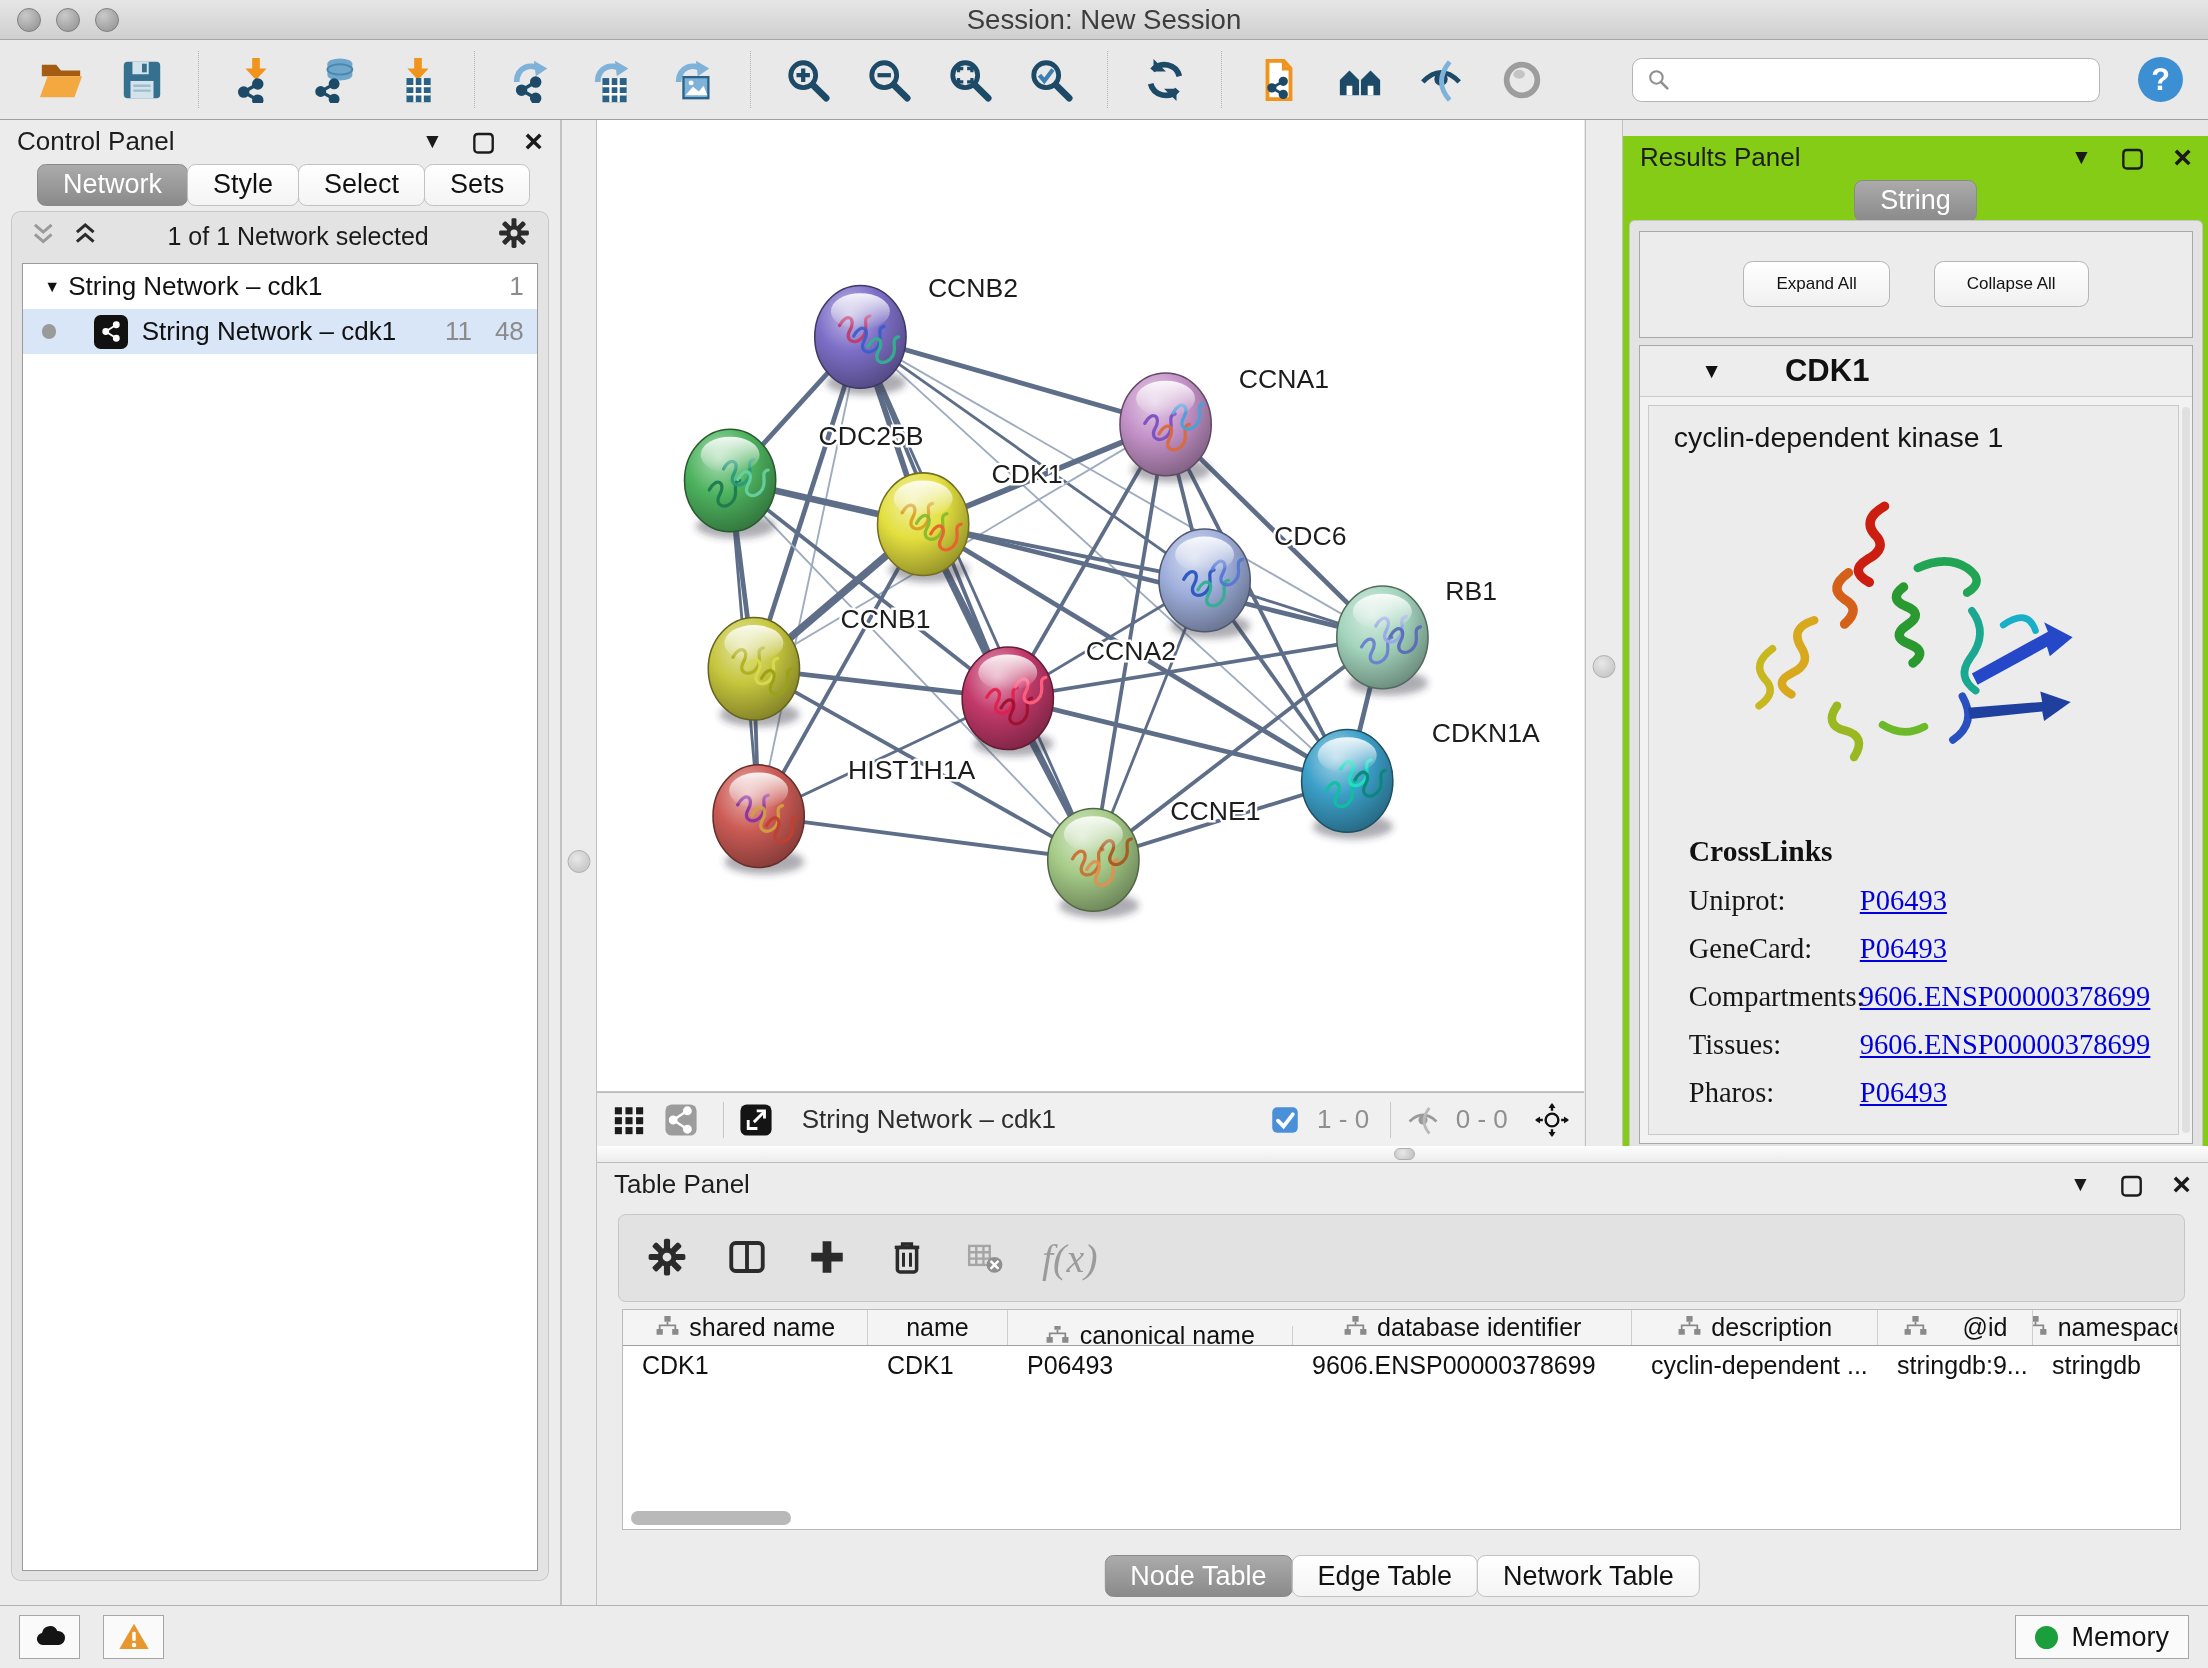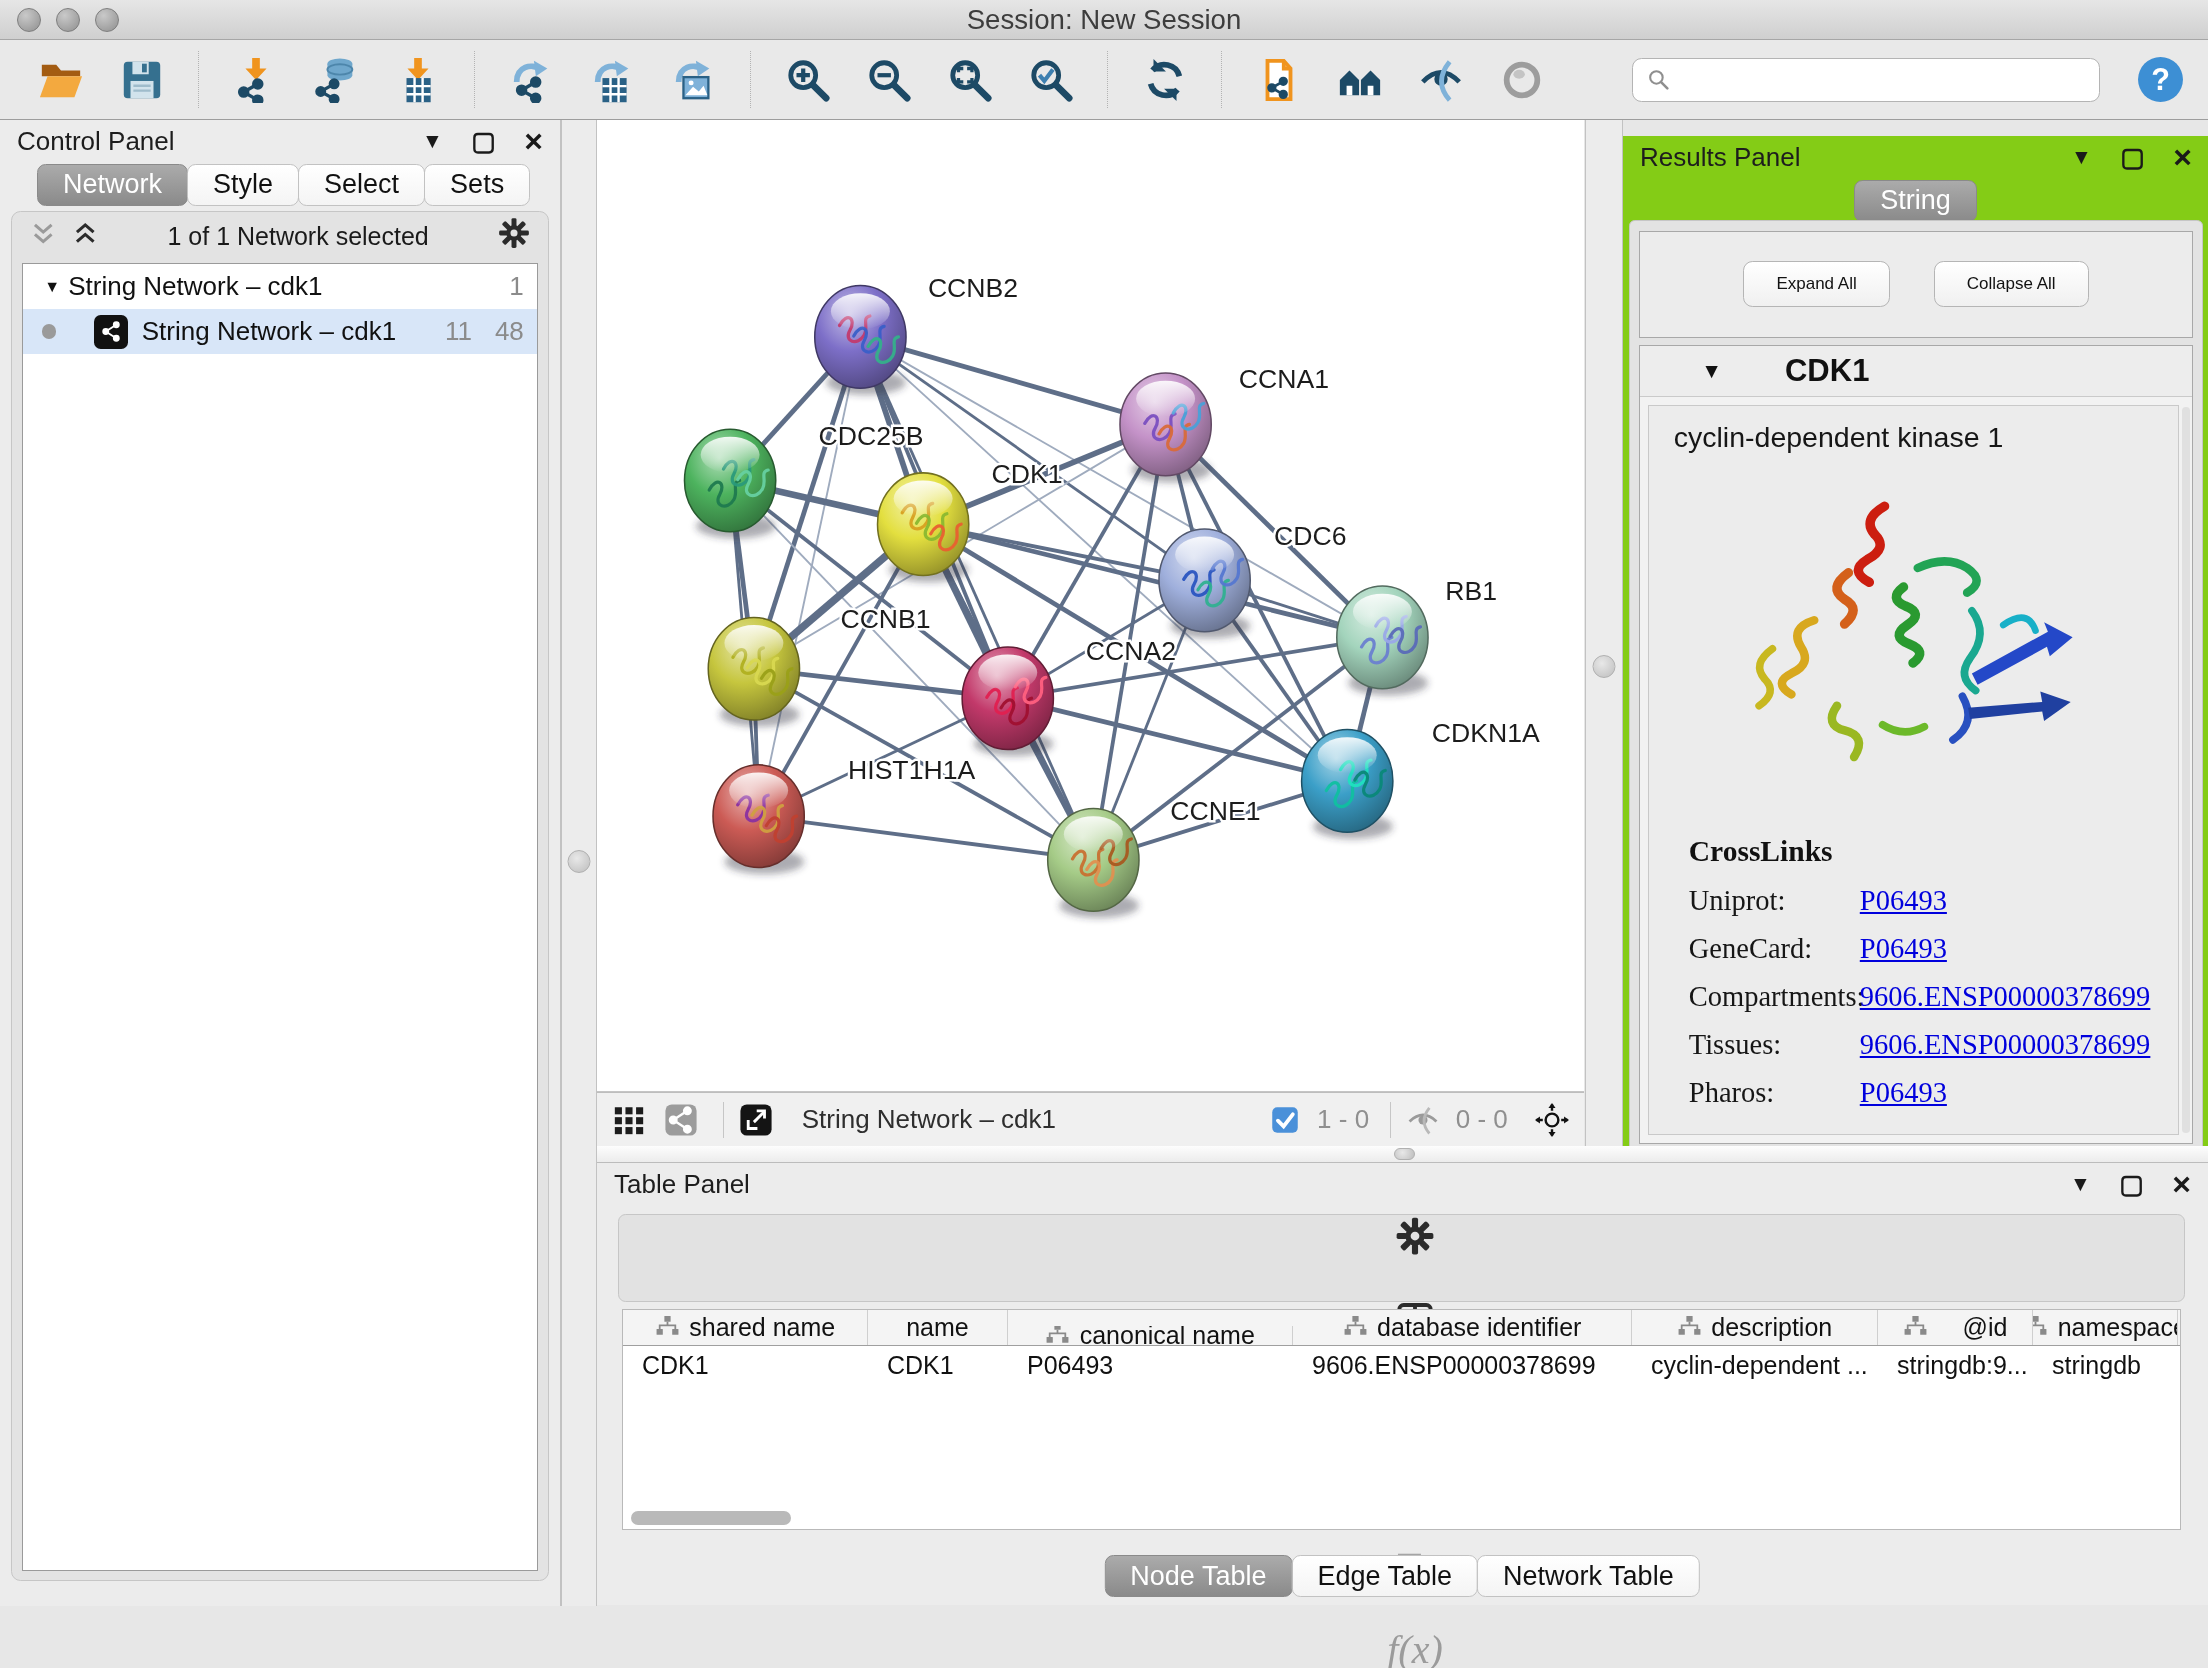--- a/index.html
+++ b/index.html
@@ -105,21 +105,21 @@
   .crosslinks { font-family:"Liberation Serif", serif; padding:25px 0 0 40px; }
   .cl-title { font-size:29.5px; font-weight:700; color:#111; margin-bottom:17px; }
   .cl-row { display:flex; font-size:28.5px; margin-bottom:16px; }
   .cl-label { width:171px; color:#161616; flex:none; }
   .cl-link { color:#0000dd; text-decoration:underline; }
   .rp-scroll { position:absolute; right:1.9px; top:61px; bottom:9.5px; width:7.6px; background:#e0e0e0; border-radius:3.8px; }
 
   
   .tp { position:absolute; left:597px; top:1042px; width:1611px; height:443px; background:#ececec; border-top:1px solid #bcbcbc; }
   .tp-toolbar { position:absolute; left:21px; right:23px; top:51px; height:88px; background:#e2e2e2;
-    border:1px solid #c6c6c6; border-radius:7.6px; display:flex; align-items:center; padding-left:27px; gap:38px;flex-direction:column; }
+    border:1px solid #c6c6c6; border-radius:7.6px; display:flex; align-items:center; padding-left:27px; gap:38px; }
   .tp-toolbar svg { width:42px; height:42px; }
   .fx { font-family:"Liberation Serif", serif; font-style:italic; font-size:40px; color:#9b9b9b; }
   .tp-table { position:absolute; left:25px; right:27px; top:146px; height:221px; background:#fff; border:1px solid #b9b9b9; }
   .t-head { display:flex; height:36px; background:#f4f4f4; border-bottom:1.9px solid #9f9f9f; }
   .t-hcell { display:flex; align-items:center; justify-content:center; gap:9.5px; font-size:25px; color:#111;
     border-right:1px solid #cfcfcf; overflow:hidden; white-space:nowrap; flex:none; }
   .t-hcell svg { width:25px; height:25px; flex:none; }
   .t-row { display:flex; height:38px; }
   .t-cell { font-size:25px; color:#111; padding:4.8px 0 0 19px; overflow:hidden; white-space:nowrap; flex:none; }
   .t-scroll { position:absolute; left:7.6px; bottom:3.8px; width:160px; height:14.3px; background:#b9b9b9; border-radius:7.6px; }
@@ -912,14 +912,32 @@
         <div class="t-scroll"></div>
       </div>
       <div class="tabsel tp-tabs" id="tp-tabs">
           <div class="tab active">Node Table</div>
           <div class="tab">Edge Table</div>
           <div class="tab">Network Table</div>
         </div>
     </div>
   </div>
 
+  <div class="statusbar">
+    <div class="sb-btn">
+      <svg viewBox="0 0 48 48">
+          <path d="M13 36a9 9 0 0 1-1-17.9A12 12 0 0 1 35 15a8.5 8.5 0 0 1 2 21z" fill="#141414"></path>
+        </svg>
+    </div>
+    <div class="sb-btn">
+      <svg viewBox="0 0 48 48">
+          <path d="M24 4L46 42H2Z" fill="#e8962e"></path>
+          <rect x="21.4" y="16" width="5.2" height="14" rx="2" fill="#fff"></rect>
+          <circle cx="24" cy="36" r="3.4" fill="#fff"></circle>
+        </svg>
+    </div>
+    <div class="mem-btn">
+      <span class="mem-dot"></span>
+      <span>Memory</span>
+    </div>
+  </div>
 </div>
 
 
 </body></html>

